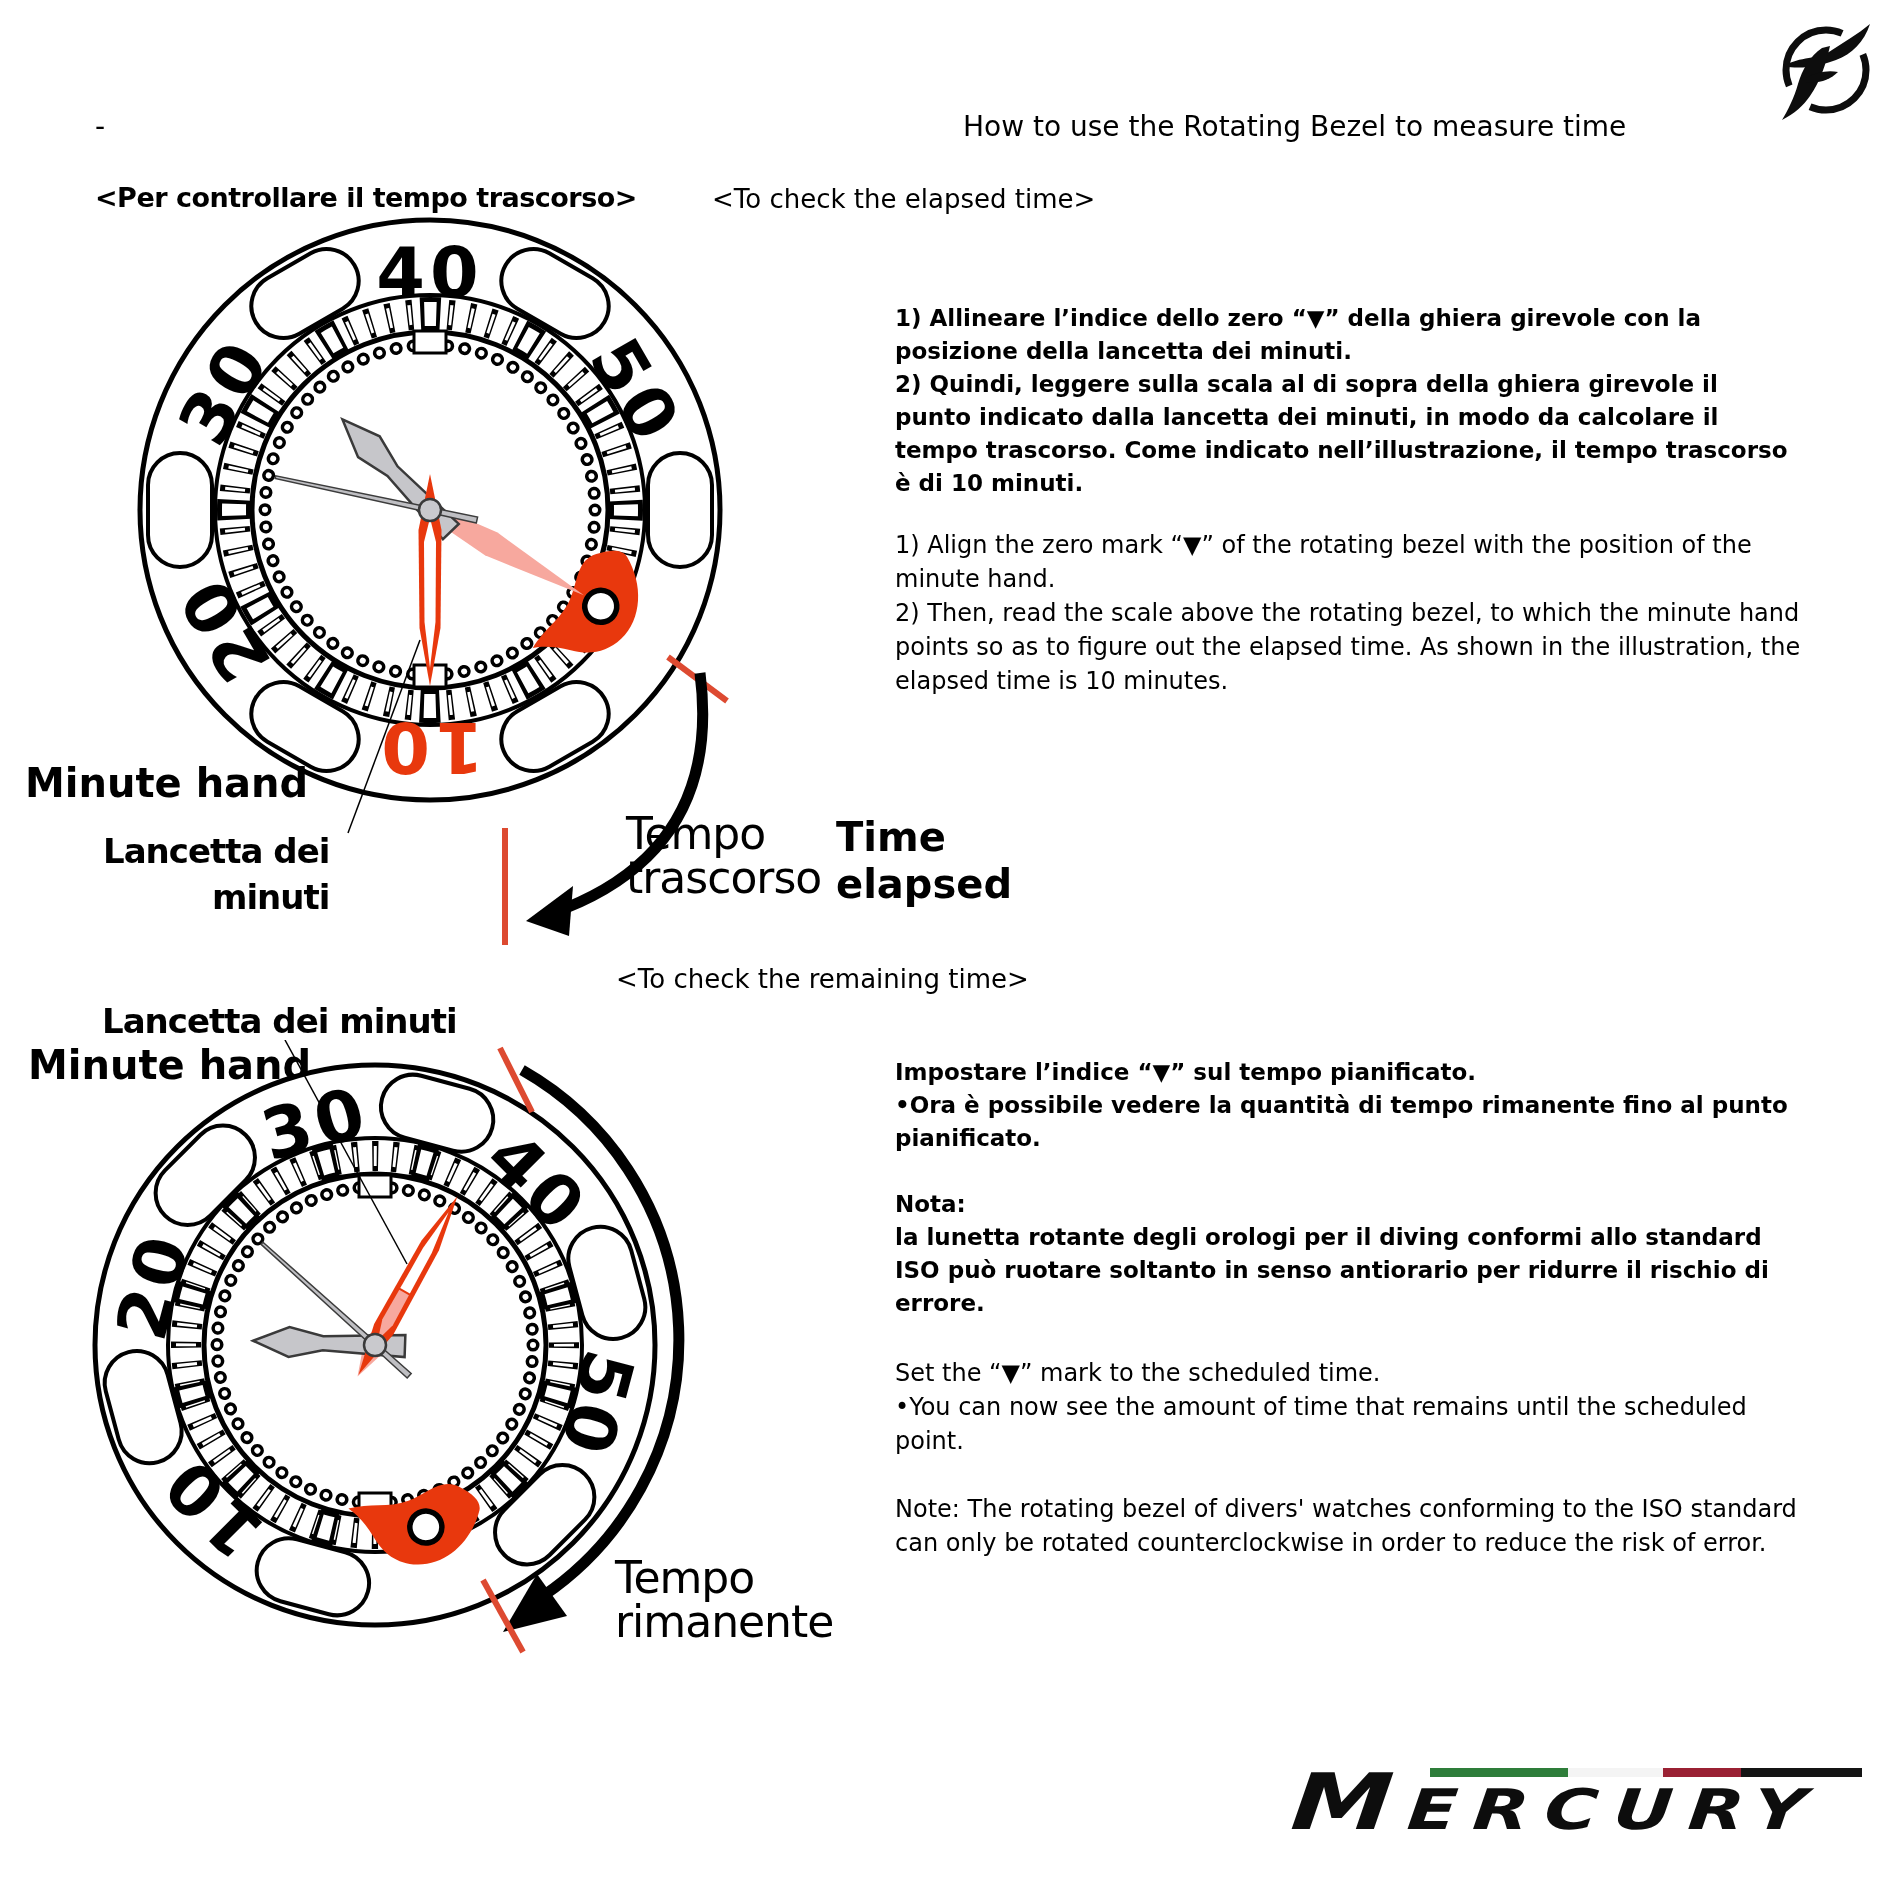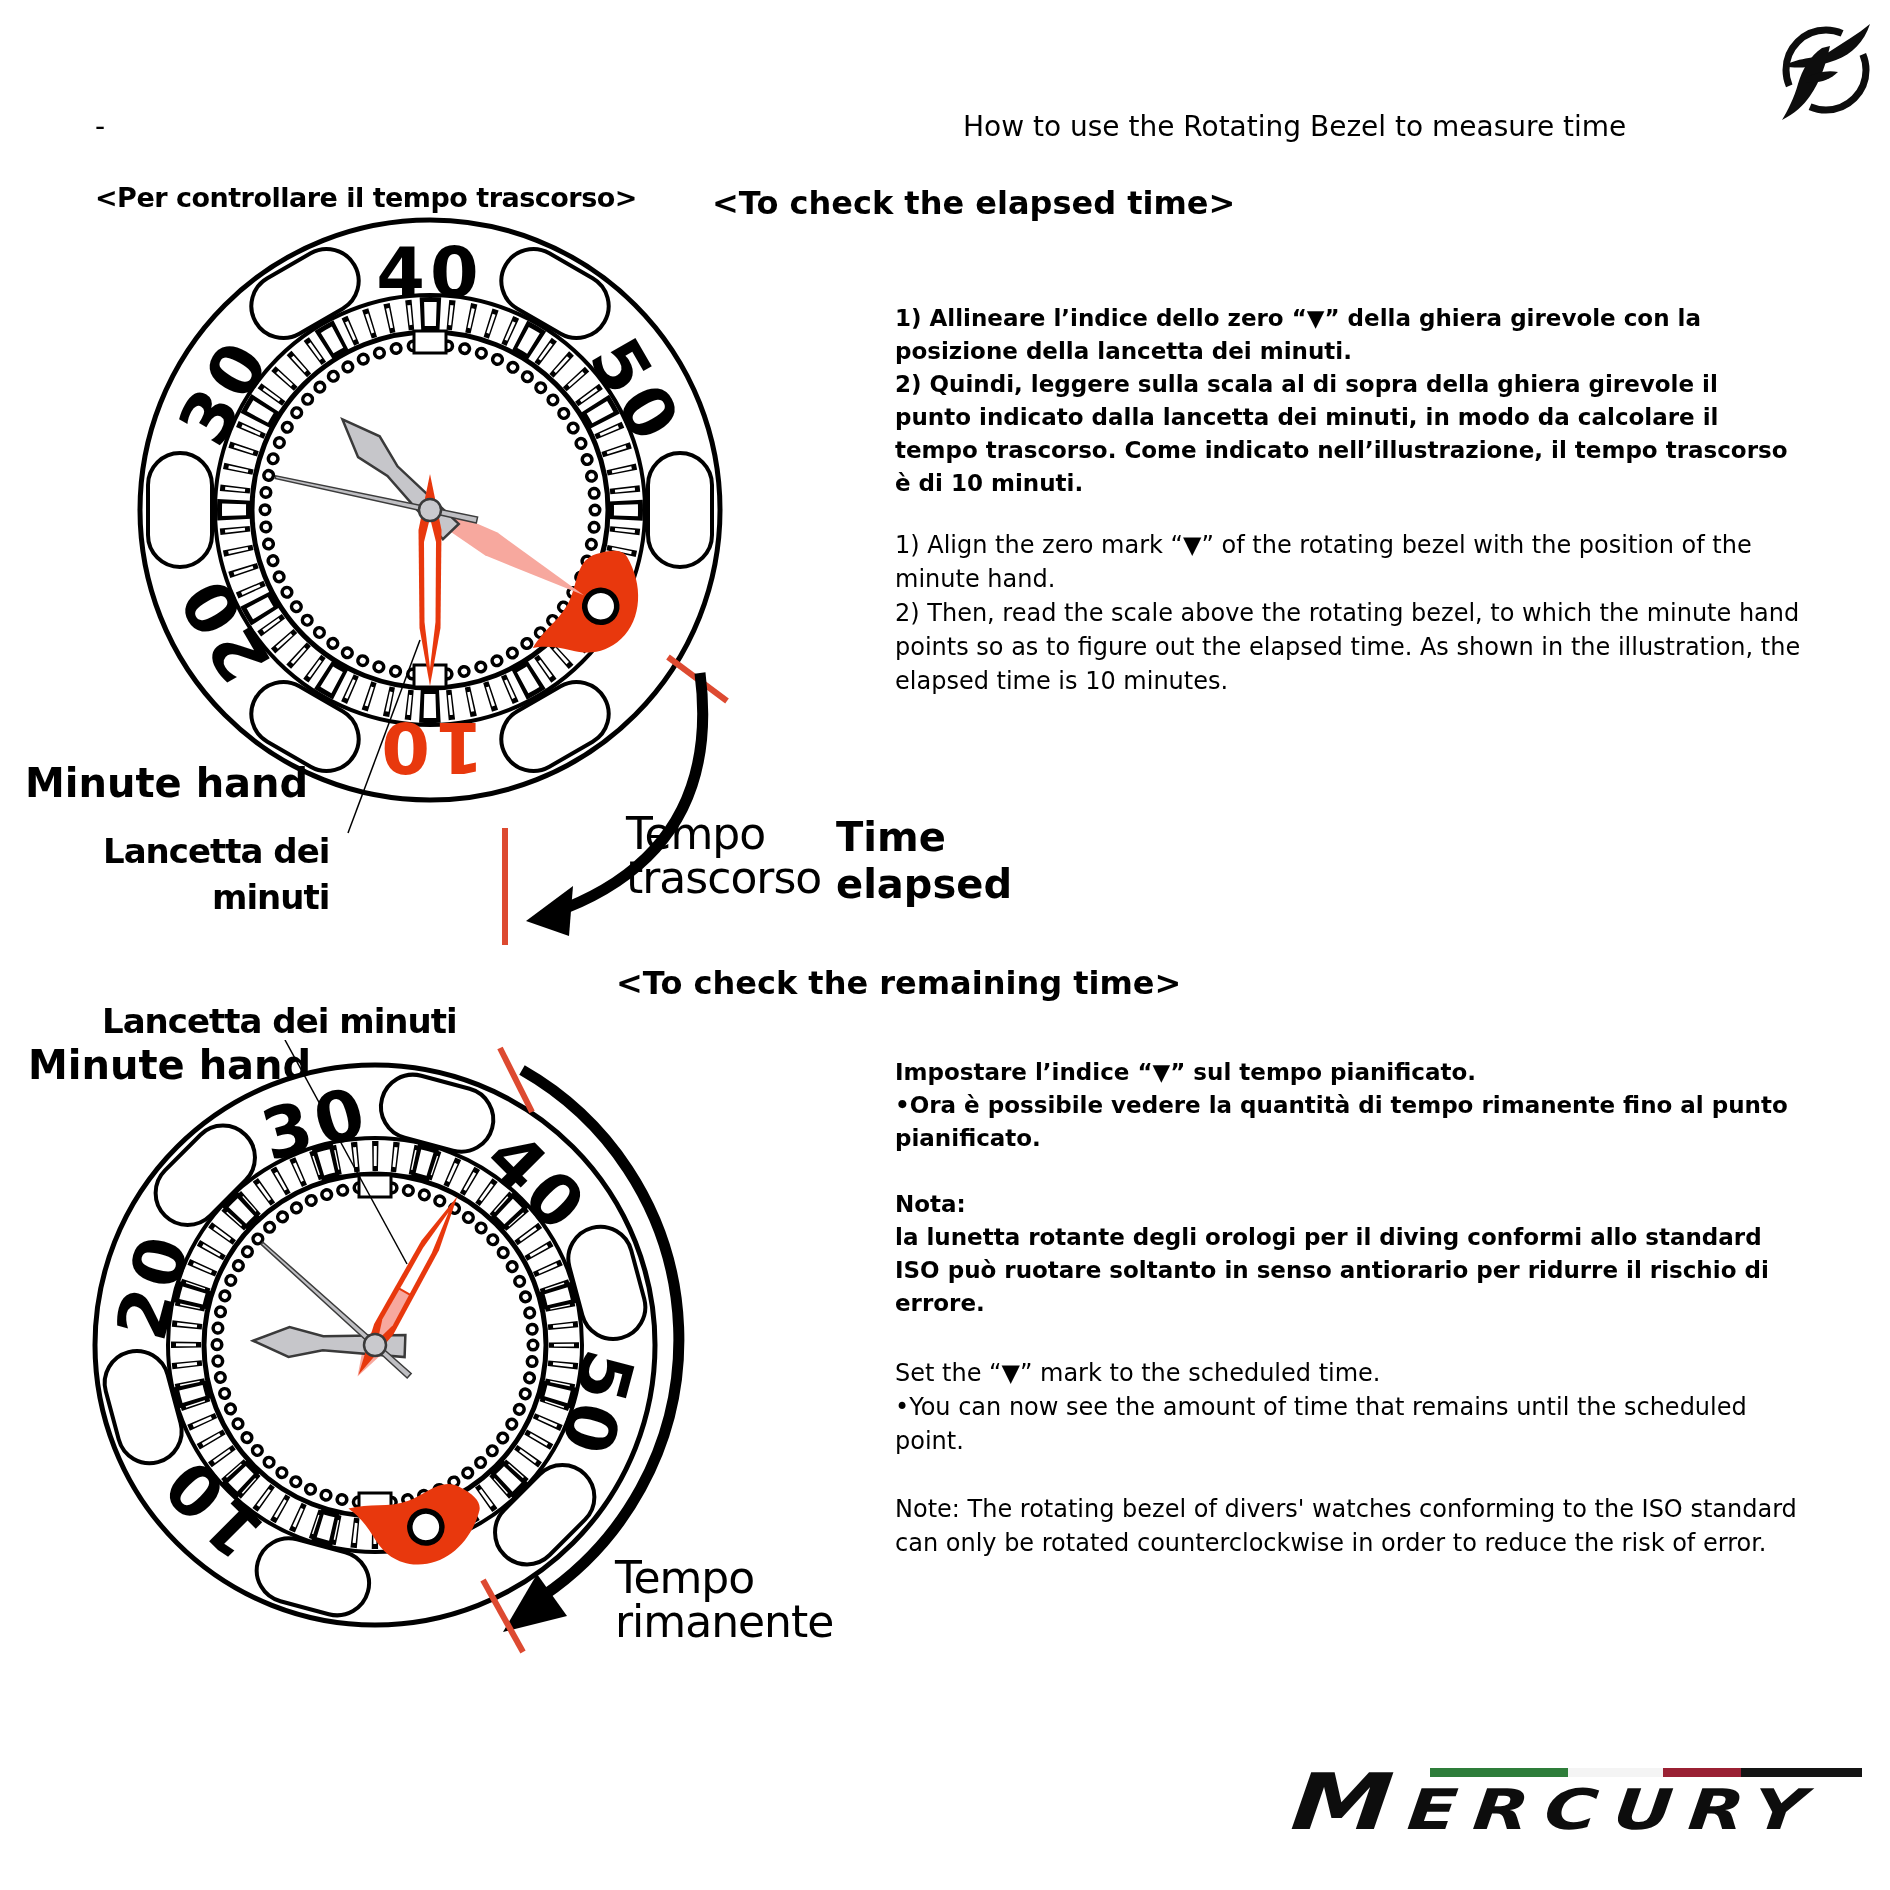--- a/index.html
+++ b/index.html
@@ -2,21 +2,21 @@
 <html><head>
 <meta charset="utf-8">
 <style>
   html,body{margin:0;padding:0;background:#fff;}
   .page{position:relative;width:1890px;height:1890px;background:#fff;overflow:hidden;
         font-family:"DejaVu Sans","Liberation Sans",sans-serif;color:#000;}
   .abs{position:absolute;white-space:pre-line;}
   .b{font-weight:bold;}
   .title{font-size:28px;}
   .sechead{font-size:27px;font-weight:bold;letter-spacing:-0.5px;}
-  .secheaden{font-size:32px;font-weight:bold;}
+  .secheaden{font-size:26px;font-weight:normal;}
   .para-it{font-size:23px;font-weight:bold;line-height:33px;width:1000px;}
   .para-en{font-size:24px;font-weight:normal;line-height:34px;width:1000px;}
   .lbl-b{font-size:44px;font-weight:normal;line-height:44px;letter-spacing:-1px;}
   .lbl-b-sm{font-size:34px;font-weight:bold;line-height:46px;letter-spacing:-1px;text-align:right;}
   .lbl-r{font-size:40px;font-weight:bold;line-height:47px;}
   svg.watch{position:absolute;}
   .num{font-family:"DejaVu Sans","Liberation Sans",sans-serif;font-weight:bold;font-size:70px;letter-spacing:5px;}
   .mercury{position:absolute;left:1288px;top:1766px;font-size:56px;font-weight:bold;font-style:italic;
            letter-spacing:12px;transform:scaleX(1.30) skewX(-4deg);transform-origin:0 100%;line-height:72px;color:#0d0d0d;}
   .mercury::first-letter{font-size:78px;}

